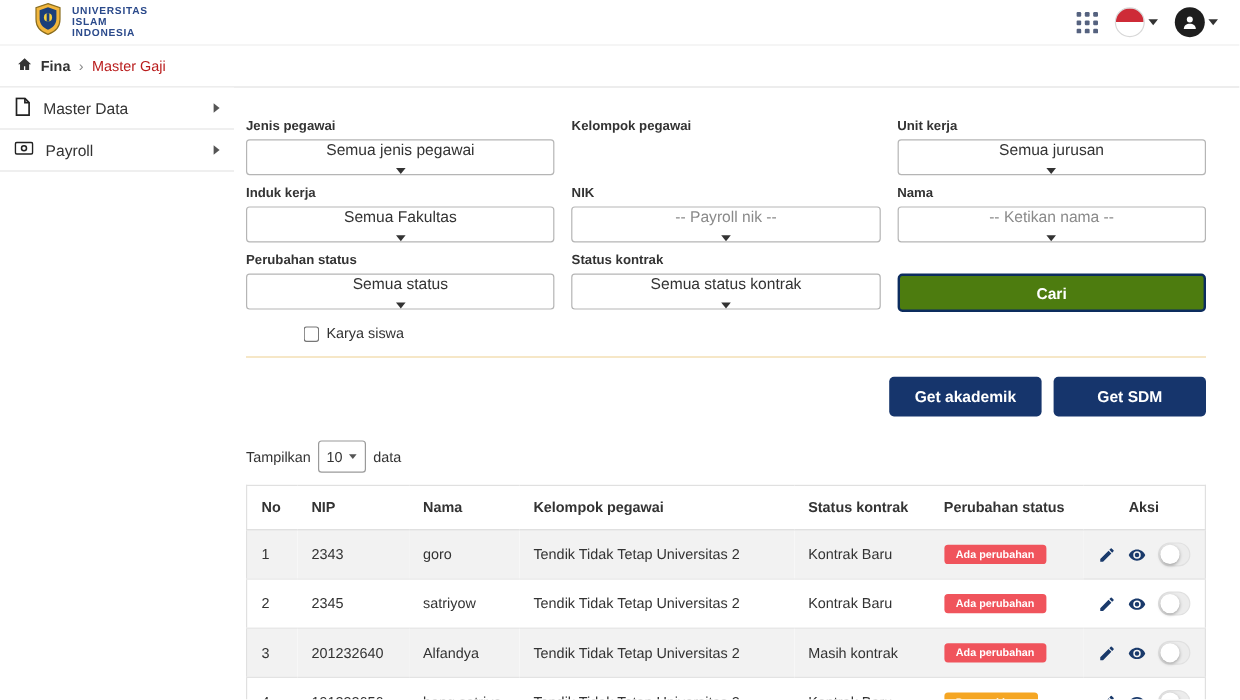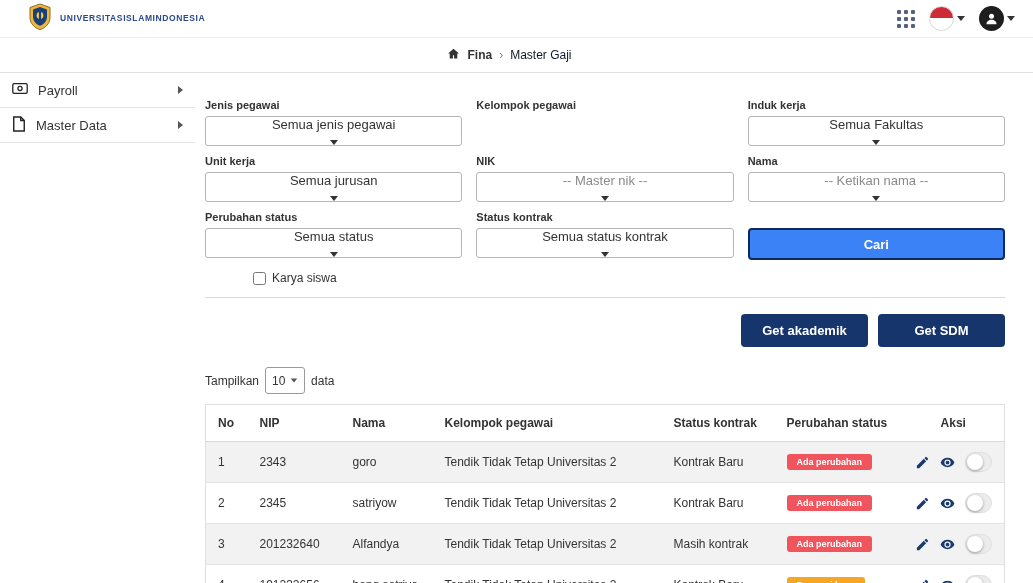--- a/index.html
+++ b/index.html
@@ -3,59 +3,59 @@
 <meta charset="utf-8">
 <style>
   * { margin:0; padding:0; box-sizing:border-box; }
   html,body { width:1033px; height:583px; overflow:hidden; background:#fff;
               font-family:"Liberation Sans", sans-serif; color:#333; }
 
   
   .topbar { height:38px; background:#fff; display:flex; align-items:center;
             justify-content:space-between; padding:0 18px 0 28px; border-bottom:1px solid #eee; }
   .brand { display:flex; align-items:center; gap:8px; cursor:pointer; }
-  .brand-text { display:flex; flex-direction:row; line-height:9px; }
+  .brand-text { display:flex; flex-direction:column; line-height:9px; }
   .brand-text span { font-size:8.5px; font-weight:700; letter-spacing:.6px; color:#2b4a8b; }
   .topbar-right { display:flex; align-items:center; gap:14px; }
   .grid-icon svg { display:block; }
   .avatar-group { display:flex; align-items:center; gap:3px; cursor:pointer; }
   .flag-avatar { width:25px; height:25px; border-radius:50%; border:1px solid #d8d8d8;
                  background:linear-gradient(#ce2b37 50%, #ffffff 50%); }
   .user-avatar { width:25px; height:25px; border-radius:50%; background:#1e1e1e;
                  display:flex; align-items:center; justify-content:center; }
   .caret-down { width:0; height:0; border-left:4px solid transparent;
                 border-right:4px solid transparent; border-top:5px solid #333; }
 
   
   .breadcrumb { height:35px; display:flex; align-items:center; gap:7px;
-                padding:0 28px 0 14px; border-bottom:1px solid #e2e2e2; font-size:12px;justify-content:center; }
+                padding:0 28px 0 14px; border-bottom:1px solid #e2e2e2; font-size:12px; }
   .breadcrumb .crumb-section { font-weight:700; color:#333; cursor:pointer; }
   .breadcrumb .crumb-sep { color:#888; }
-  .breadcrumb .crumb-page { color:#0f172a; }
+  .breadcrumb .crumb-page { color:#b91c1c; }
 
   
   .body-row { display:flex; align-items:stretch; height:510px; }
   .sidebar { width:195px; flex:0 0 195px; background:#fff; }
   .sidebar-item { display:flex; align-items:center; gap:10px; height:35px;
                   padding:0 12px; border-bottom:1px solid #e5e5e5; font-size:13px;
                   color:#333; cursor:pointer; }
   .sidebar-item .grow { flex:1; }
   .caret-right { width:0; height:0; border-top:4px solid transparent;
                  border-bottom:4px solid transparent; border-left:5px solid #555; }
 
   .main { flex:1; padding:26px 28px 0 10px; overflow:hidden; }
 
   
   .filter-grid { display:grid; grid-template-columns:repeat(3,1fr); column-gap:14px; row-gap:9px; }
   .field-label { font-size:11px; font-weight:700; color:#333; margin-bottom:4px; height:13px; }
   .select-box { height:30px; background:#fff; border:1px solid #b5b5b5; border-radius:3px;
                 display:flex; align-items:center; justify-content:space-between;
                 padding:0 10px; font-size:13px; color:#333; cursor:pointer;flex-direction:column; }
   .select-box.muted { color:#8a8a8a; }
-  .btn-primary { display:block; width:100%; height:32px; background:#3b82f6; color:#fff;
+  .btn-primary { display:block; width:100%; height:32px; background:#4d7c0f; color:#fff;
                  font-weight:700; font-size:13px; border:2px solid #0c2c5e; border-radius:4px;
                  cursor:pointer; font-family:"Liberation Sans", sans-serif; }
 
   .checkbox-row { display:flex; align-items:center; gap:6px; font-size:12px;
                   margin:11px 0 4px; cursor:pointer; width:fit-content;padding-left:48px; }
   .checkbox-row input { width:13px; height:13px; }
 
   .divider { border:none; border-top:1px solid #f0d7a3; margin:12px 0 0; }
 
   .action-row { display:flex; justify-content:flex-end; gap:10px; margin:16px 0 20px; }
@@ -156,72 +156,72 @@
   <span class="crumb-section">Fina</span>
   <span class="crumb-sep">›</span>
   <span class="crumb-page">Master Gaji</span>
 </nav>
 
 <div class="body-row">
 
   <aside class="sidebar">
     <div class="sidebar-item">
       <span>
+        <svg width="14" height="16" viewBox="0 0 16 18">
+          <path d="M2 1 h8 l4 4 v12 H2 Z" fill="none" stroke="#222" stroke-width="1.6"></path>
+          <path d="M10 1 v4 h4" fill="none" stroke="#222" stroke-width="1.6"></path>
+        </svg>
+      </span>
+      <span class="grow">Master Data</span>
+      <span class="caret-right"></span>
+    </div>
+    <div class="sidebar-item">
+      <span>
         <svg width="16" height="13" viewBox="0 0 20 14">
           <rect x="1" y="1" width="18" height="12" rx="1.5" fill="none" stroke="#222" stroke-width="1.6"></rect>
           <circle cx="10" cy="7" r="2.6" fill="none" stroke="#222" stroke-width="1.6"></circle>
         </svg>
       </span>
       <span class="grow">Payroll</span>
       <span class="caret-right"></span>
     </div>
-    <div class="sidebar-item">
-      <span>
-        <svg width="14" height="16" viewBox="0 0 16 18">
-          <path d="M2 1 h8 l4 4 v12 H2 Z" fill="none" stroke="#222" stroke-width="1.6"></path>
-          <path d="M10 1 v4 h4" fill="none" stroke="#222" stroke-width="1.6"></path>
-        </svg>
-      </span>
-      <span class="grow">Master Data</span>
-      <span class="caret-right"></span>
-    </div>
   </aside>
 
   <main class="main">
 
     <section class="filter-grid">
       <div>
         <div class="field-label">Jenis pegawai</div>
         <div class="select-box">
           <span>Semua jenis pegawai</span>
           <span class="caret-down"></span>
         </div>
       </div>
       <div>
         <div class="field-label">Kelompok pegawai</div>
       </div>
       <div>
+        <div class="field-label">Unit kerja</div>
+        <div class="select-box">
+          <span>Semua jurusan</span>
+          <span class="caret-down"></span>
+        </div>
+      </div>
+
+      <div>
         <div class="field-label">Induk kerja</div>
         <div class="select-box">
           <span>Semua Fakultas</span>
-          <span class="caret-down"></span>
-        </div>
-      </div>
-
-      <div>
-        <div class="field-label">Unit kerja</div>
-        <div class="select-box">
-          <span>Semua jurusan</span>
           <span class="caret-down"></span>
         </div>
       </div>
       <div>
         <div class="field-label">NIK</div>
         <div class="select-box muted">
-          <span>-- Master nik --</span>
+          <span>-- Payroll nik --</span>
           <span class="caret-down"></span>
         </div>
       </div>
       <div>
         <div class="field-label">Nama</div>
         <div class="select-box muted">
           <span>-- Ketikan nama --</span>
           <span class="caret-down"></span>
         </div>
       </div>

